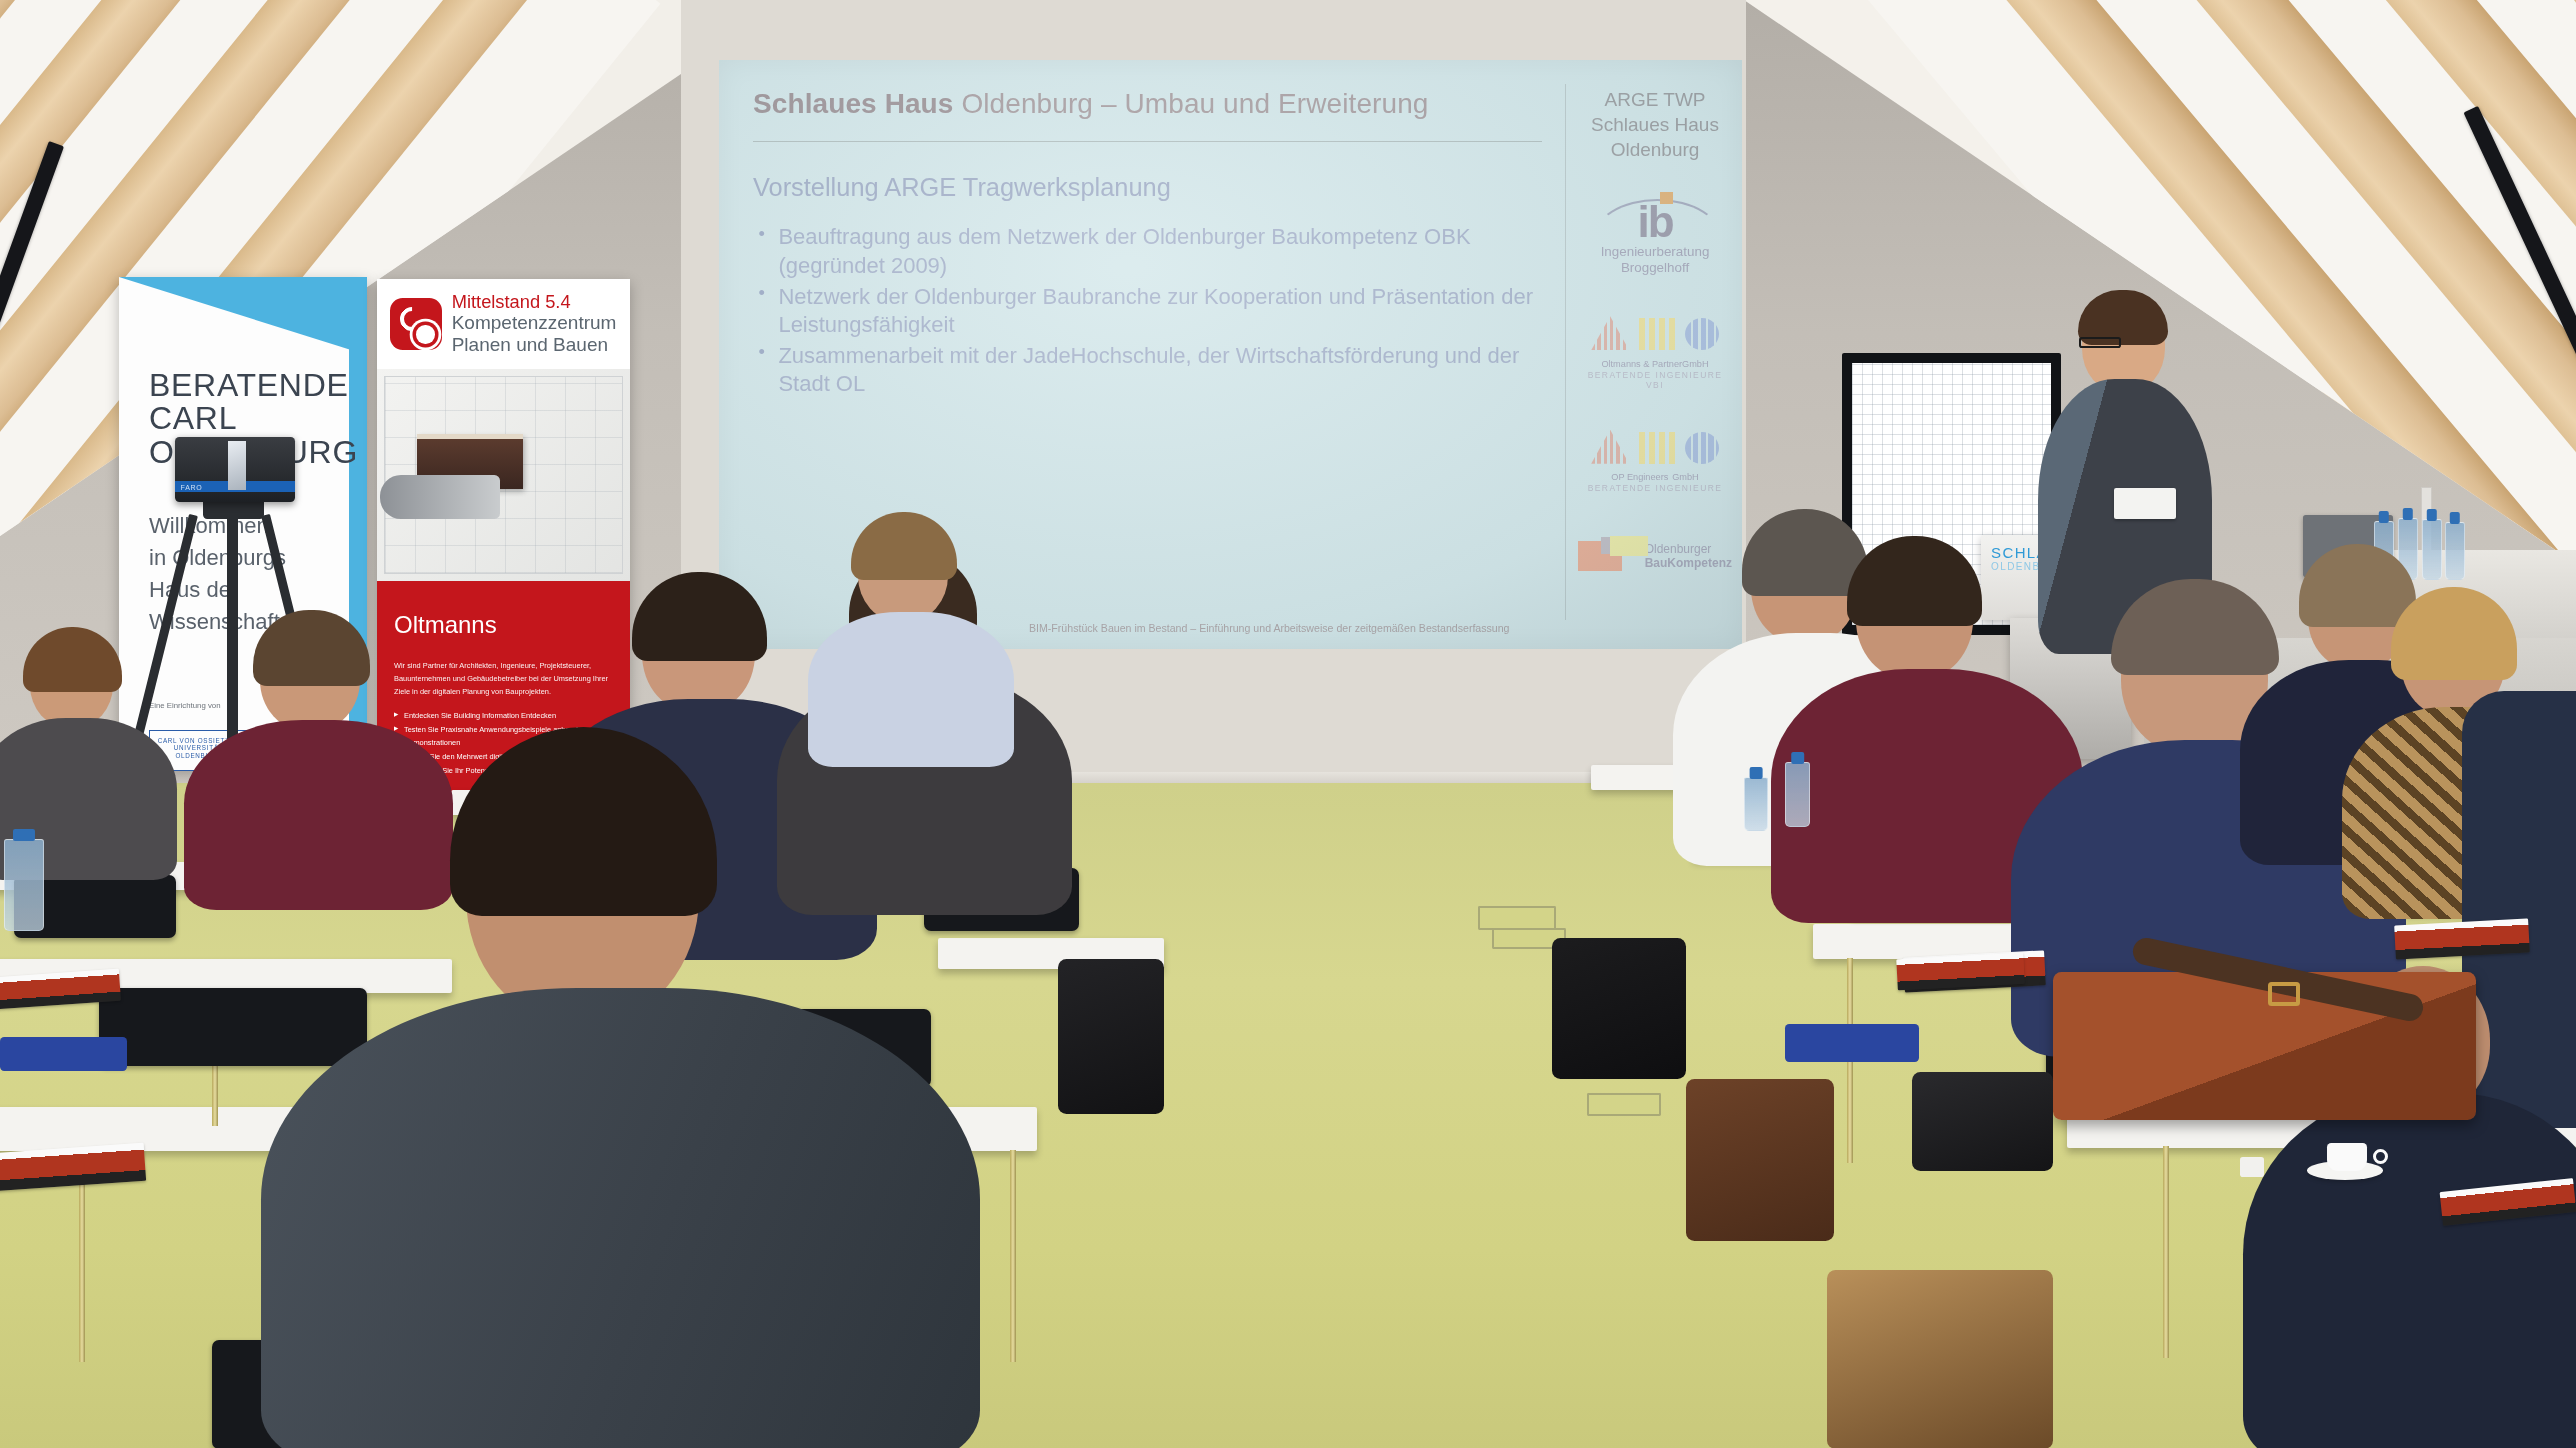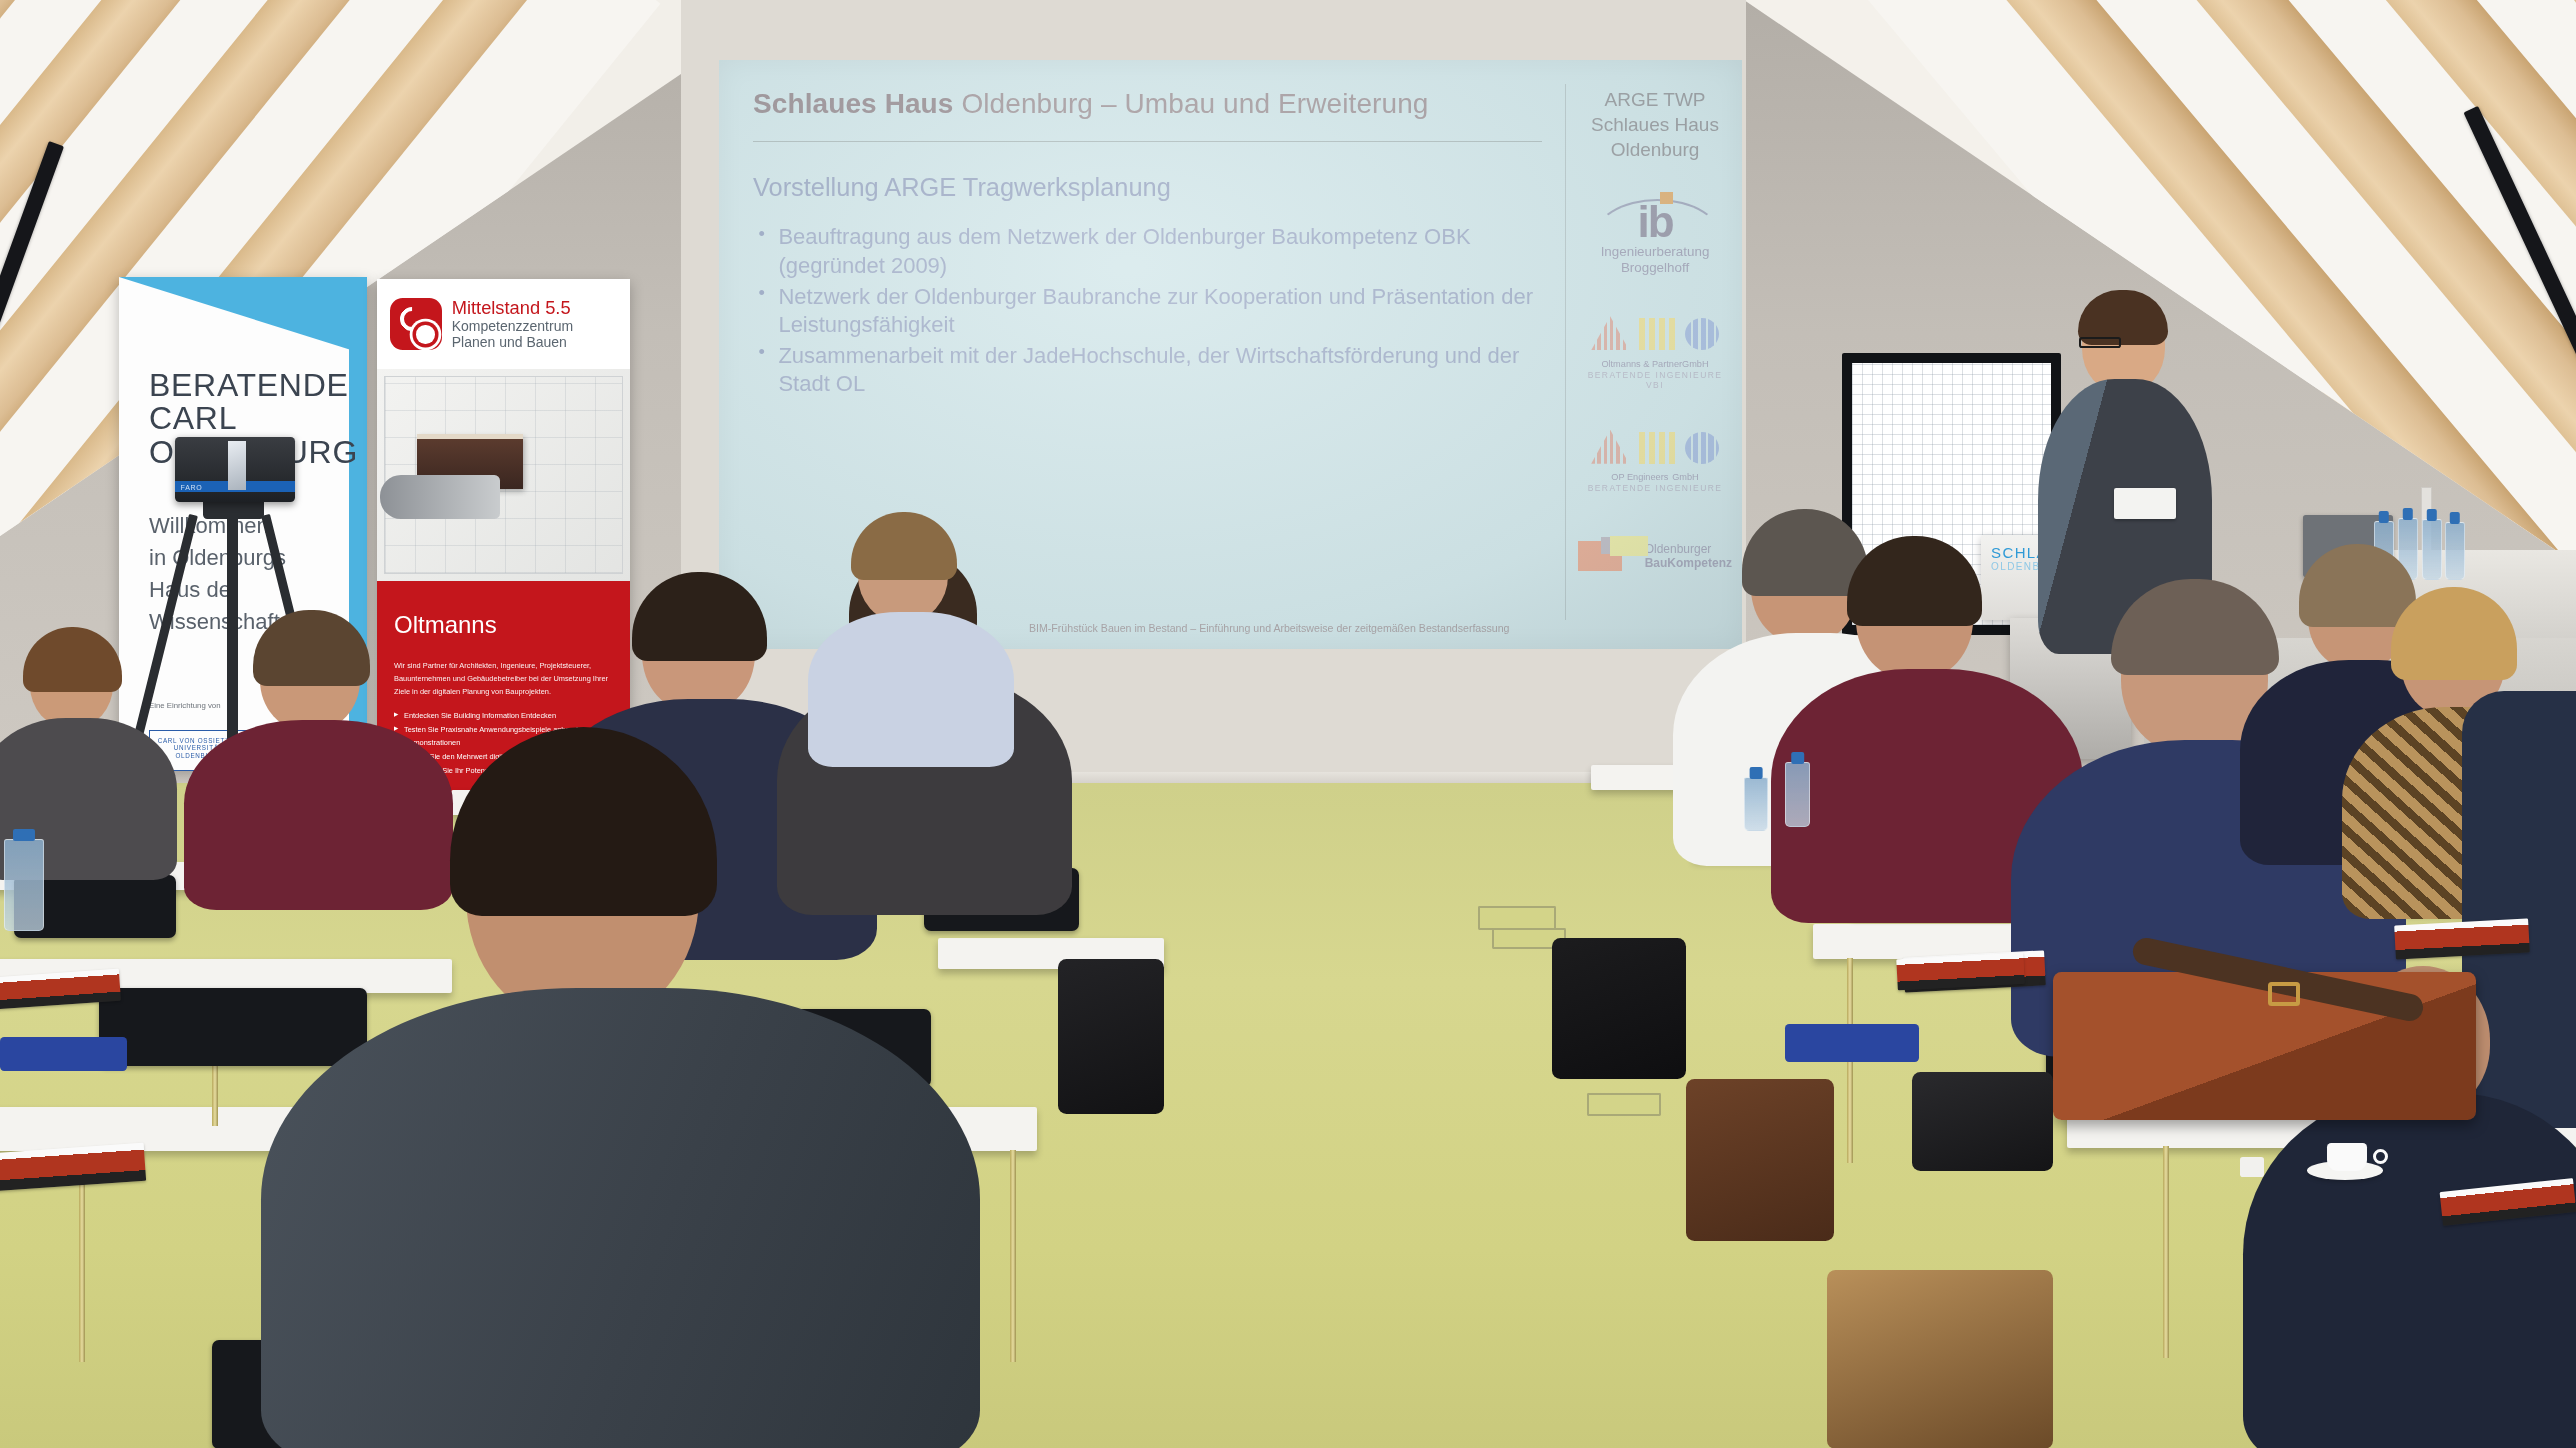--- a/index.html
+++ b/index.html
@@ -152,21 +152,21 @@
 
   .banner-ms{ background:#fff; }
   .ms-head{ position:absolute; left:0; top:0; width:100%; height:90px; background:#fff; display:flex; align-items:center; gap:10px; padding-left:12.7px;}
   .ms-mark{ width:52px; height:52px; border-radius:12.7px; background:#c4161c; position:relative; flex:0 0 auto;}
   .ms-mark .wifi{ position:absolute; left:10px; top:8.5px; width:24px; height:24px;
      border:4.2px solid #fff; border-radius:50%; border-bottom-color:transparent; border-right-color:transparent;
      transform:rotate(-45deg);}
   .ms-mark .gear{ position:absolute; right:7px; bottom:6.3px; width:18.3px; height:18.3px; border-radius:50%;
      background:#fff; box-shadow:0 0 0 3.5px #c4161c, 0 0 0 6.3px #fff;}
   .ms-txt1{ font-size:18.3px; color:#c4161c; line-height:1.1;}
-  .ms-txt2{ font-size:14px; color:#5b6670; line-height:1.15;}
+  .ms-txt2{ font-size:19px; color:#5b6670; line-height:1.15;}
   .ms-img{ position:absolute; left:0; top:90px; width:100%; height:212px;
      background:linear-gradient(135deg,#f3f3f1,#e3e4e2);}
   .ms-img .plan{ position:absolute; inset:7px; border:0.7px solid #cfd2d4;
      background:
        repeating-linear-gradient(90deg, rgba(150,160,170,.22) 0 0.7px, transparent 0.7px 30px),
        repeating-linear-gradient(0deg, rgba(150,160,170,.22) 0 0.7px, transparent 0.7px 27px);}
   .ms-img .model{ position:absolute; left:40px; top:65px; width:106px; height:55px;
      background:linear-gradient(180deg,#5b3b2e,#3a2620); border-top:5px solid #e4d9c8; box-shadow:2.1px 2.8px 5.6px rgba(0,0,0,.3);}
   .ms-img .arm{ position:absolute; left:2.8px; top:106px; width:120px; height:44px;
      background:linear-gradient(90deg,#8d9196,#c9ccce); border-radius:21px 5.6px 5.6px 21px;}
@@ -368,21 +368,21 @@
     <div class="faro">FARO</div>
   </div>
 
   <div class="banner banner-ms" style="left:377px;top:279px;width:253px;height:522px;">
     <div class="ms-head">
       <div class="ms-mark">
         <div class="wifi"></div>
           <div class="gear"></div>
       </div>
       <div>
-        <div class="ms-txt1">Mittelstand 5.5</div>
+        <div class="ms-txt1">Mittelstand 5.4</div>
         <div class="ms-txt2">Kompetenzzentrum</div>
         <div class="ms-txt2">Planen und Bauen</div>
       </div>
     </div>
     <div class="ms-img">
       <div class="plan"></div>
         <div class="model"></div>
         <div class="arm"></div>
     </div>
     <div class="ms-red">

